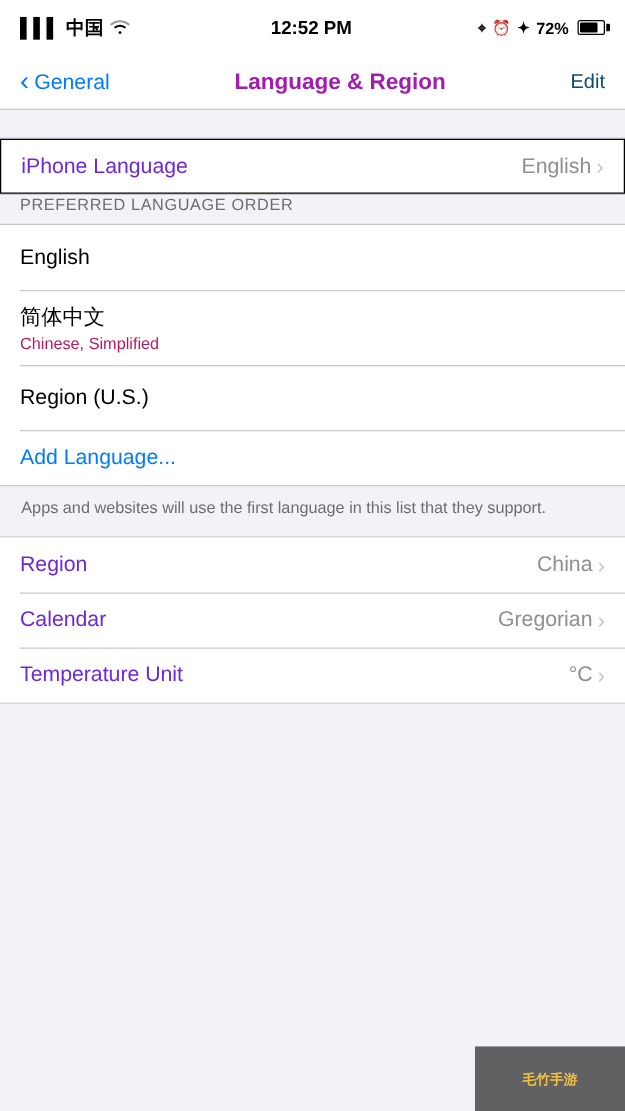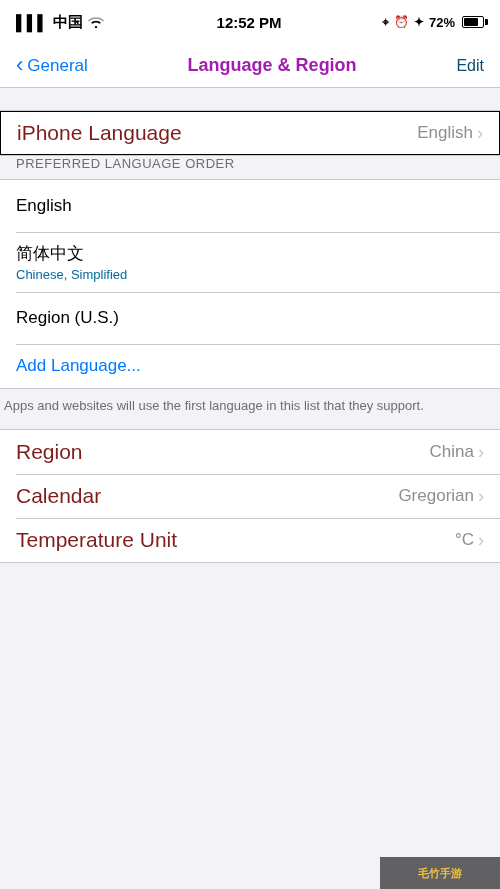--- a/index.html
+++ b/index.html
@@ -114,21 +114,21 @@
     .section {
     }
     .section-header {
       padding: 0 16px 8px 16px;
       font-size: 13px;
       color: #6d6d72;
       text-transform: uppercase;
       letter-spacing: 0.5px;
     }
     .section-footer {
-      padding: 8px 16px 14px 4px;
+      padding: 8px 16px 14px 17px;
       font-size: 13px;
       color: #6d6d72;
       line-height: 1.4;
     }
 
     
     .list-group {
       background: #fff;
       border-top: 1px solid #c8c7cc;
       border-bottom: 1px solid #c8c7cc;
@@ -148,22 +148,22 @@
       content: '';
       position: absolute;
       top: 0;
       left: 16px;
       right: 0;
       height: 1px;
       background: #c8c7cc;
     }
 
     .row-label {
-      font-size: 21px;
-      color: #7f1d1d;
+      font-size: 17px;
+      color: #6d28d9;
     }
     .row-value {
       display: flex;
       align-items: center;
       gap: 4px;
       color: #8e8e93;
       font-size: 17px;
     }
     .row-chevron {
       color: #c7c7cc;
@@ -194,21 +194,21 @@
       right: 0;
       height: 1px;
       background: #c8c7cc;
     }
     .lang-primary {
       font-size: 17px;
       color: #000;
     }
     .lang-secondary {
       font-size: 13px;
-      color: #0369a1;
+      color: #be185d;
       margin-top: 2px;
     }
 
     
     .add-lang-row {
       display: flex;
       align-items: center;
       padding: 0 16px;
       min-height: 44px;
       background: #fff;
@@ -229,21 +229,21 @@
       color: #007aff;
       font-size: 17px;
     }
 
     
     .watermark {
       position: fixed;
       bottom: 0;
       right: 0;
       width: 120px;
-      height: 32px;
+      height: 52px;
       background: rgba(0,0,0,0.6);
       display: flex;
       align-items: center;
       justify-content: center;
       z-index: 999;
     }
     .watermark-text {
       color: #f0c040;
       font-size: 11px;
       font-weight: bold;

